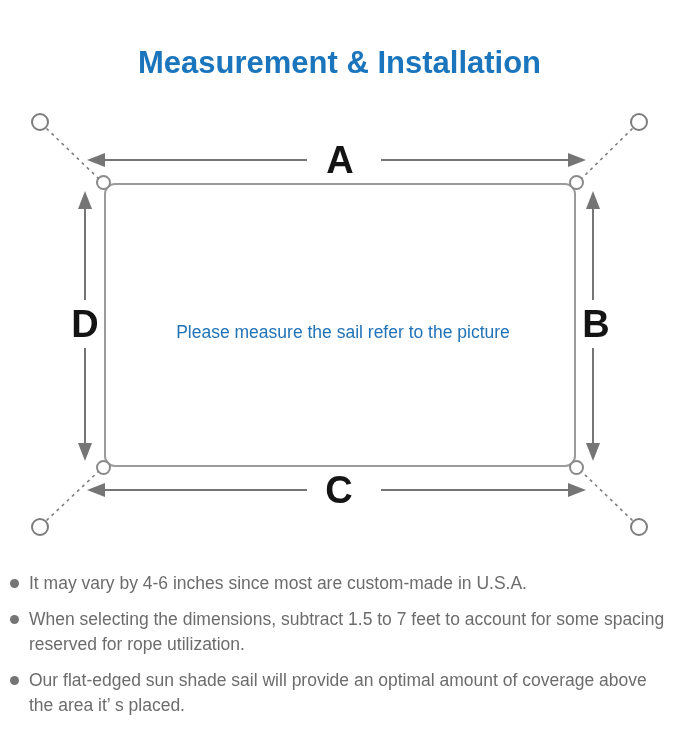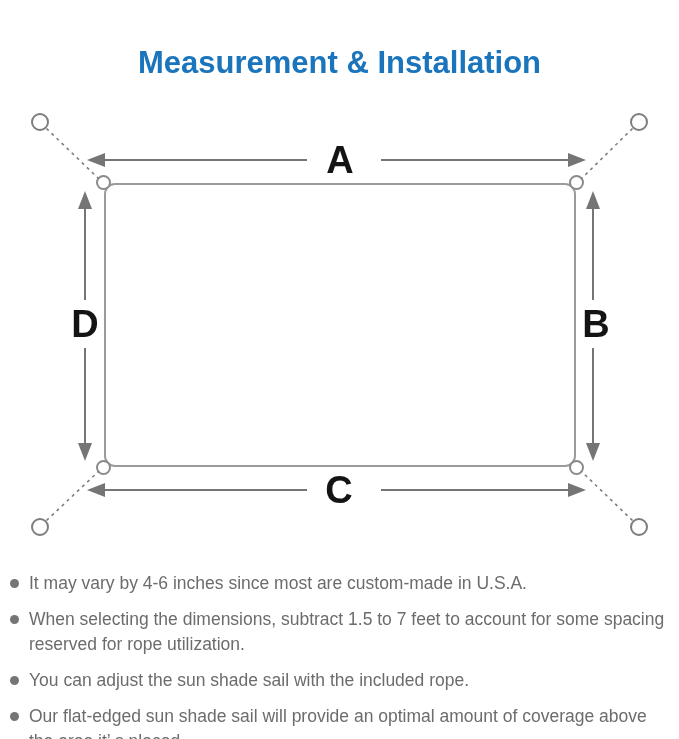--- a/index.html
+++ b/index.html
@@ -131,36 +131,33 @@
         <polygon points="593,147 586,165 600,165" stroke="none"></polygon>
         <polygon points="593,417 586,399 600,399" stroke="none"></polygon>
       </g>
     </svg>
 
     <div class="dim-letter letter-a">A</div>
     <div class="dim-letter letter-b">B</div>
     <div class="dim-letter letter-c">C</div>
     <div class="dim-letter letter-d">D</div>
 
+    <div class="center-subtitle">Please measure the sail refer to the picture</div>
   </div>
 
   <ul class="notes">
     <li>
       <span class="bullet-dot"></span>
       <span class="note-text">It may vary by 4-6 inches since most are custom-made in U.S.A.</span>
     </li>
     <li>
       <span class="bullet-dot"></span>
       <span class="note-text">When selecting the dimensions, subtract 1.5 to 7 feet to account for some spacing
 reserved for rope utilization.</span>
     </li>
     <li>
       <span class="bullet-dot"></span>
-      <span class="note-text">You can adjust the sun shade sail with the included rope.</span>
-    </li>
-    <li>
-      <span class="bullet-dot"></span>
       <span class="note-text">Our flat-edged sun shade sail will provide an optimal amount of coverage above
 the area it’ s placed.</span>
     </li>
   </ul>
 
 </div>
 
 </body></html>

